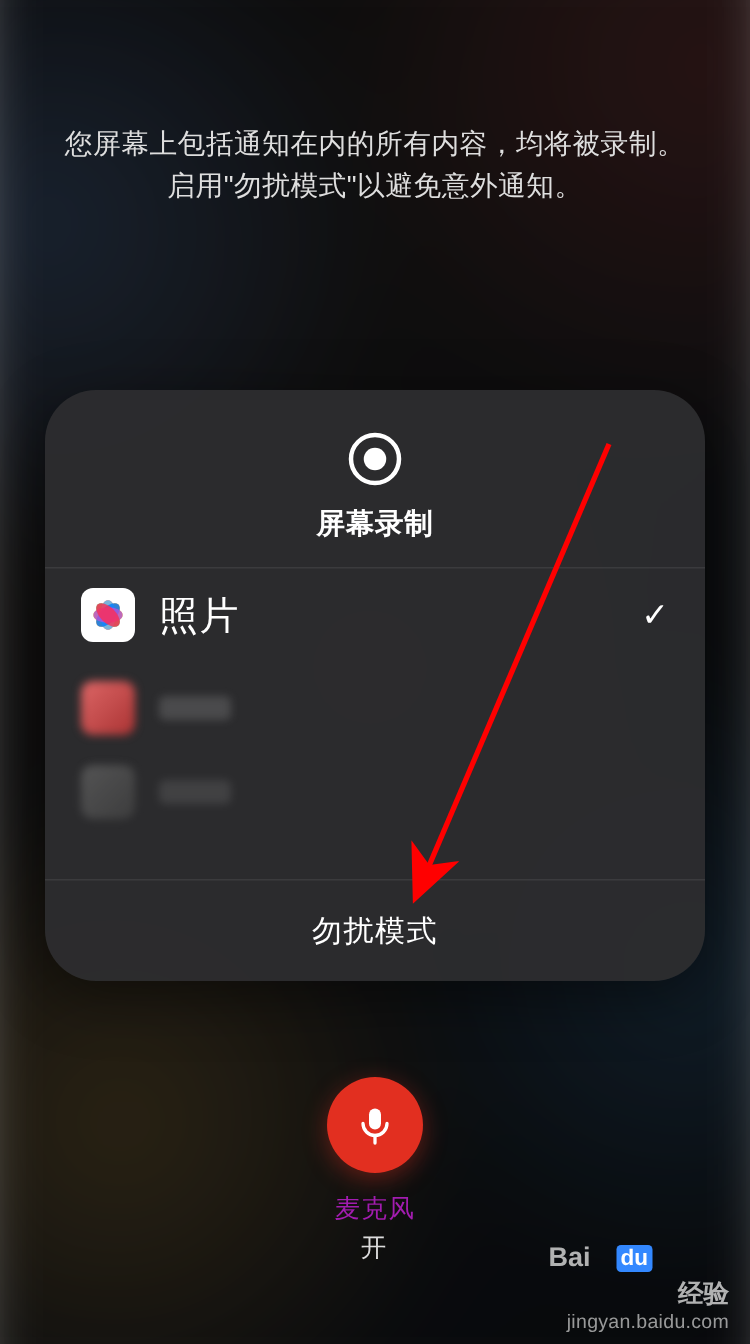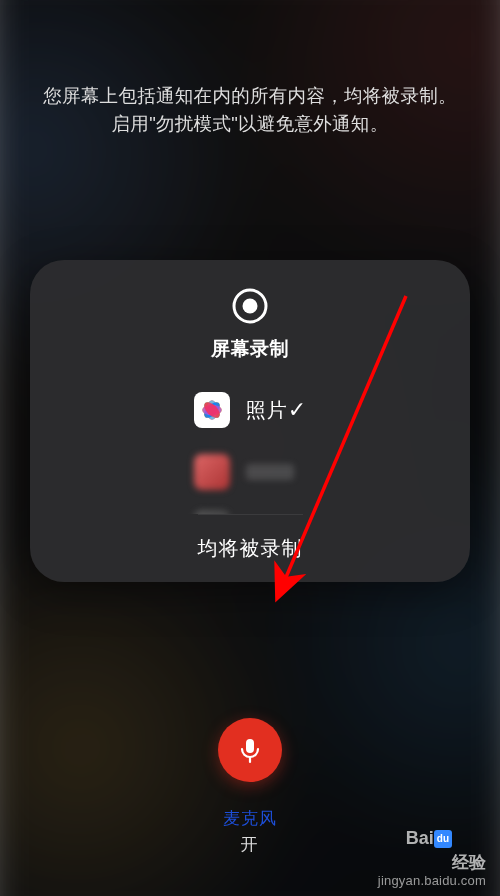--- a/index.html
+++ b/index.html
@@ -30,27 +30,26 @@
       color: #dedede;
       font-size: 18.5px;
       line-height: 1.5;
       letter-spacing: .3px;
     }
     .panel {
       position: absolute;
       top: 260px;
       left: 30px;
       width: 440px;
-      height: 322px;
+      height: 394px;
       background: rgba(46,46,48,.92);
       border-radius: 34px;
       box-shadow: 0 10px 40px rgba(0,0,0,.45);
       display: flex; flex-direction: column;
       overflow: hidden;
-      align-items: center;
     }
     .panel-header {
       display: flex; flex-direction: column; align-items: center;
       padding: 26px 0 16px;
     }
     .record-icon { width: 40px; height: 40px; display:flex; align-items:center; justify-content:center; }
     .panel-title {
       margin-top: 10px;
       color: #fff; font-size: 19px; font-weight: 600; letter-spacing: .5px;
     }
@@ -60,21 +59,21 @@
       display: flex; align-items: center;
       height: 62px; padding: 0 24px;
       position: relative;
       cursor: pointer;
     }
     .app-icon {
       width: 36px; height: 36px; border-radius: 8px;
       display: flex; align-items: center; justify-content: center;
       background: #fff;
     }
-    .app-label { margin-left: 16px; color: #fff; font-size: 20px; letter-spacing: 1px; }
+    .app-label { margin-left: 16px; color: #fff; font-size: 26px; letter-spacing: 1px; }
     .check { margin-left: auto; color: #fff; font-size: 22px; }
     .app-row.blurred .app-icon { filter: blur(3px); }
     .app-row.blurred .app-label {
       width: 48px; height: 16px; background: rgba(200,200,200,.2);
       border-radius: 4px; filter: blur(3px); margin-left:16px;
     }
     .app-icon.b2 { background: linear-gradient(135deg,#d66,#a33); }
     .app-icon.b3 { background: linear-gradient(135deg,#666,#444); }
     .panel-footer {
       border-top: 1px solid rgba(255,255,255,.08);
@@ -88,31 +87,31 @@
       left: 50%; transform: translateX(-50%);
       display: flex; flex-direction: column; align-items: center;
     }
     .mic-btn {
       width: 64px; height: 64px; border-radius: 50%;
       background: #e22f20;
       display: flex; align-items: center; justify-content: center;
       cursor: pointer;
       box-shadow: 0 4px 16px rgba(226,47,32,.4);
     }
-    .mic-label { margin-top: 25px; color: #1d4ed8; font-size: 17px; letter-spacing:1px; }
+    .mic-label { margin-top: 12px; color: #a21caf; font-size: 17px; letter-spacing:1px; }
     .mic-status { margin-top: 3px; color: #dcdcdc; font-size: 17px; letter-spacing:2px; }
     .arrow { position: absolute; pointer-events: none; z-index: 5; }
     .watermark {
       position: absolute; bottom: 8px; right: 14px;
       display: flex; flex-direction: column; align-items: flex-end;
       color: rgba(220,220,220,.8);
       font-family: Arial, sans-serif;
     }
-    .wm-top { display:flex; align-items:center; gap:0; font-size:18px; font-weight:700; }
-    .wm-box { display:inline-flex; background:#3388ff; color:#fff; border-radius:3px; padding:0 3px; font-size:10px; font-weight:700; align-items:center; height:18px; }
+    .wm-top { display:flex; align-items:center; gap:17px; font-size:18px; font-weight:700; }
+    .wm-box { display:inline-flex; background:#3388ff; color:#fff; border-radius:3px; padding:0 3px; font-size:15px; font-weight:700; align-items:center; height:18px; }
     .wm-jy { font-size:17px; font-weight:700;margin-top:48px; }
     .wm-url { font-size:13px; letter-spacing:.2px; opacity:.85; margin-top:-1px; }
   </style>
 </head>
 <body>
 
 <div class="bg"></div>
 
 <div class="screen">
 
@@ -151,21 +150,21 @@
       <div class="app-row blurred">
         <div class="app-icon b2"></div>
         <span class="app-label"></span>
       </div>
       <div class="app-row blurred" style="height:50px;opacity:.7">
         <div class="app-icon b3"></div>
         <span class="app-label"></span>
       </div>
     </div>
     <div class="panel-footer">
-      <span class="panel-footer-label">均将被录制</span>
+      <span class="panel-footer-label">勿扰模式</span>
     </div>
   </div>
 
   <svg class="arrow" width="500" height="896" style="top:0;left:0">
     <defs>
       <marker id="ah" markerWidth="12" markerHeight="12" refX="9" refY="5" orient="auto">
         <path d="M0,0 L11,5 L0,10 L3,5 Z" fill="#ff0000"></path>
       </marker>
     </defs>
     <line x1="406" y1="296" x2="278" y2="596" stroke="#ff0000" stroke-width="3.5" marker-end="url(#ah)"></line>

